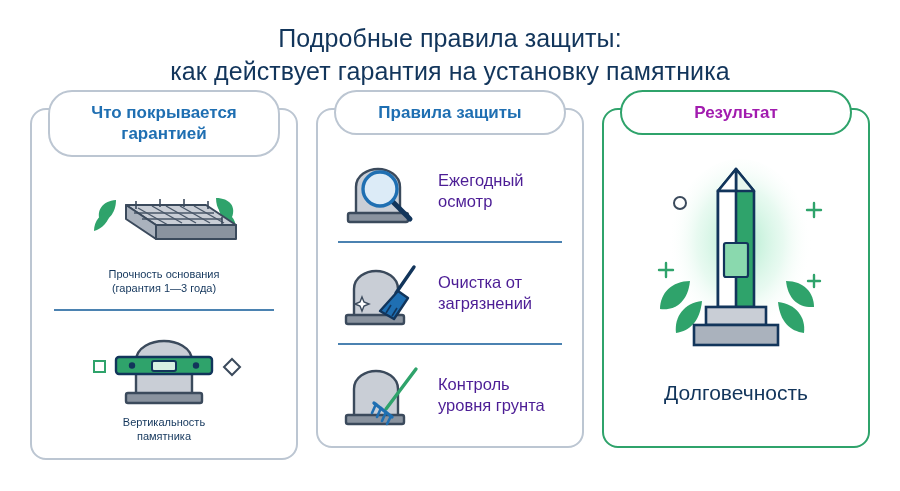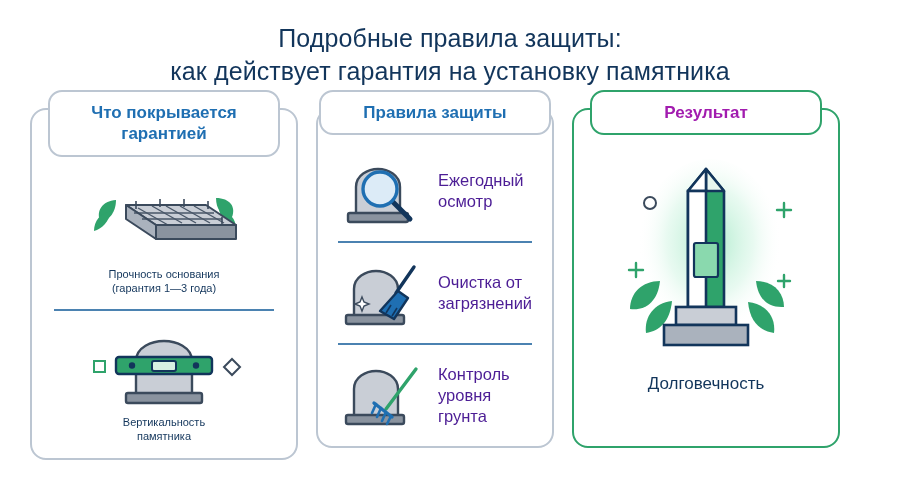--- a/index.html
+++ b/index.html
@@ -47,26 +47,26 @@
   }
   .card {
     background: #ffffff;
     border: 2px solid #bcc6d2;
     border-radius: 16px;
     box-sizing: border-box;
     position: relative;
     padding: 0;
   }
   .card.col1 { width: 268px; height: 352px; }
-  .card.col2 { width: 238px; height: 340px; }
+  .card.col2 { width: 268px; height: 340px; }
   .card.col3 { width: 268px; height: 340px; border-color: #2fa36b; }
 
   .card-head {
     border: 2px solid #bcc6d2;
-    border-radius: 14px;
+    border-radius: 24px;
     background: #ffffff;
     margin: -2px auto 0 auto;
     position: relative;
     top: -18px;
     width: 232px;
     box-sizing: border-box;
     text-align: center;
     padding: 10px 6px;
     font-size: 17px;
     font-weight: bold;
@@ -116,23 +116,24 @@
     margin: 4px 6px;
     opacity: 0.85;
   }
 
   
   .col3-body {
     text-align: center;
     padding-top: 2px;
   }
   .col3-caption {
-    font-size: 17px;
+    font-size: 21px;
     color: #12355b;
     line-height: 1.32;
+    margin-top: 6px;
     text-align: center;
   }
 
   svg { display: block; }
   .icon-center { display: flex; justify-content: center; }
 </style>
 </head>
 <body>
 
 <div class="page">

